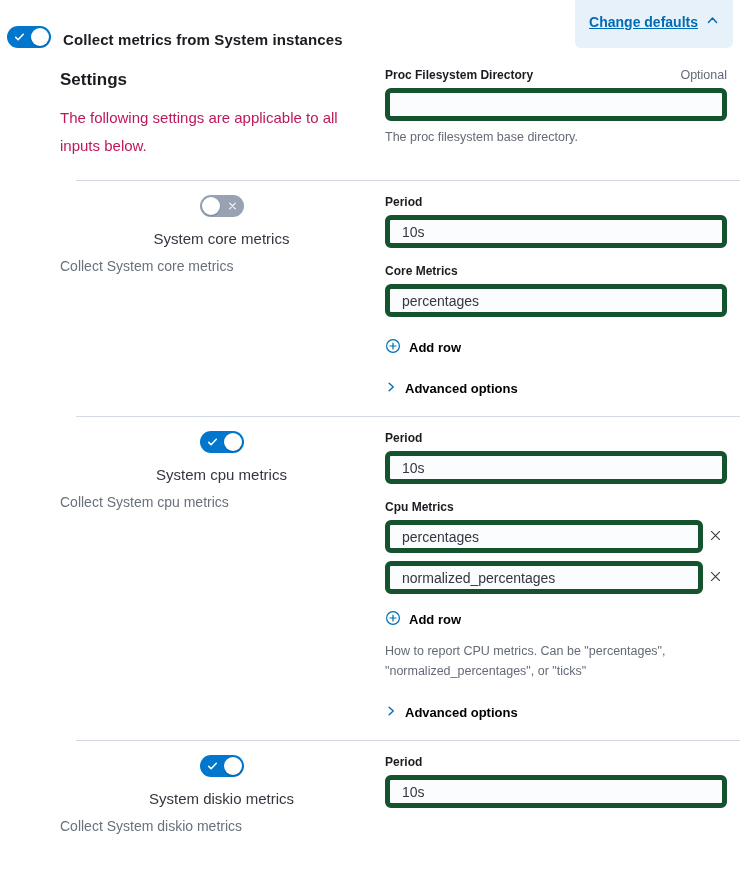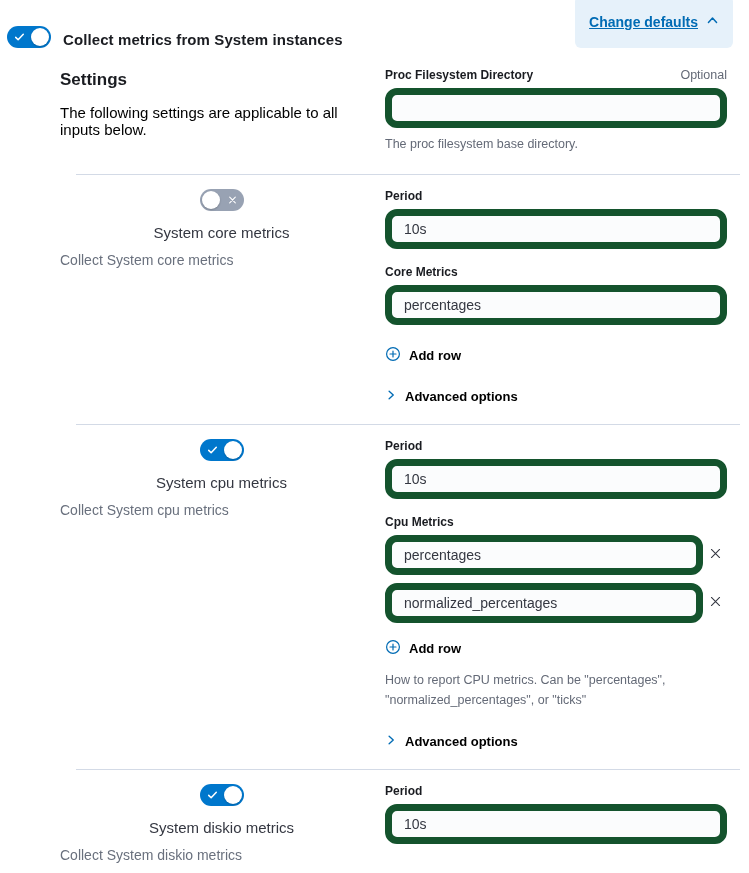--- a/index.html
+++ b/index.html
@@ -26,33 +26,33 @@
   .switch.on  .state-icon { left:7px; }
   .switch.off .state-icon { right:7px; }
 
   
   .row { display:grid; grid-template-columns:327px 1fr; padding:14px 22px 20px 58px; }
   .settings-row { padding-top:12px; }
   hr.divider { border:0; border-top:1px solid #D3DAE6; margin:0 9px 0 76px; }
 
   
   .left h2 { font-size:17px; font-weight:700; color:#1A1C21; margin:2px 0 14px 2px; }
-  .left .desc { font-size:15px; line-height:17px; color:#000000; max-width:305px; margin-left:2px; }
+  .left .desc { font-size:15px; line-height:28px; color:#be185d; max-width:305px; margin-left:2px; }
   .toggle-row { display:flex; align-items:center; gap:13px;flex-direction:column; }
   .toggle-label { font-size:15px; color:#343741; }
   .subtitle { font-size:14px; color:#69707D; margin-top:11px; margin-left:2px; }
 
   
   .field { margin-bottom:16px; }
   .field:last-child { margin-bottom:0; }
   .label-row { display:flex; align-items:baseline; justify-content:space-between; margin-bottom:6px; }
   .field label { font-size:12px; font-weight:700; color:#1A1C21; }
   .optional { font-size:12.5px; color:#646A77; font-weight:400; }
-  .text-input { width:100%; height:40px; background:#FBFCFD; border:7px solid #14532d;
-    border-radius:12px; padding:0 12px; font-family:inherit; font-size:14px; color:#343741; }
+  .text-input { width:100%; height:33px; background:#FBFCFD; border:5px solid #14532d;
+    border-radius:6px; padding:0 12px; font-family:inherit; font-size:14px; color:#343741; }
   .help { font-size:12.5px; color:#646A77; line-height:20px; margin-top:6px; }
   .help.nowrap { white-space:nowrap; }
   .help.wrap2 { max-width:310px; margin-top:12px; }
   .help.standalone { margin-top:12px; }
 
   .metric-row { display:flex; align-items:center; margin-bottom:8px; }
   .metric-row .text-input { width:318px; flex:none; }
   .delete-btn { margin-left:auto; width:24px; height:24px; background:none; border:none;
     display:flex; align-items:center; justify-content:center; cursor:pointer; color:#343741; }
 

